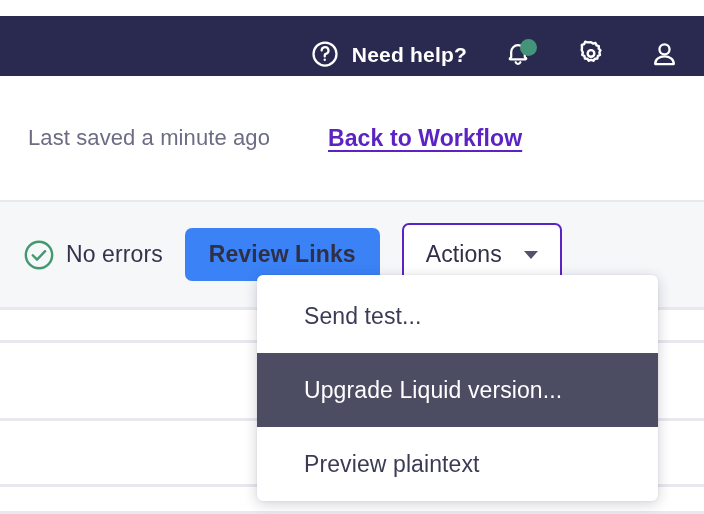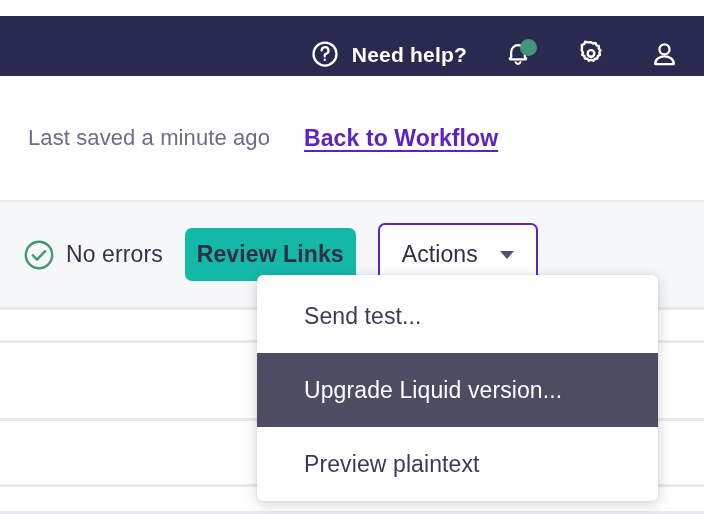--- a/index.html
+++ b/index.html
@@ -80,21 +80,21 @@
     align-items: center;
     box-sizing: border-box;
     padding-left: 28px;
   }
   .lastsaved {
     font-size: 22px;
     color: #6c6c84;
     letter-spacing: 0.1px;
   }
   .backlink {
-    margin-left: 34px;
+    margin-left: 58px;
     font-size: 23px;
     font-weight: bold;
     color: #5b23c4;
     text-decoration: underline;
     text-underline-offset: 4px;
     cursor: pointer;
     letter-spacing: 0.1px;
   }
 
   
@@ -133,25 +133,25 @@
     align-items: center;
     gap: 10px;
   }
   .errstatus-label {
     font-size: 23px;
     color: #33334d;
     letter-spacing: 0.1px;
   }
   .btn-review {
     margin-left: 22px;
-    background: #14b8a6;
+    background: #3b82f6;
     border: none;
     border-radius: 7px;
     height: 53px;
-    padding: 0 12px;
+    padding: 0 24px;
     font-family: "Liberation Sans", sans-serif;
     font-size: 23px;
     font-weight: bold;
     color: #2f2f45;
     cursor: pointer;
     letter-spacing: 0.1px;
   }
   .btn-actions {
     margin-left: 22px;
     background: #ffffff;

